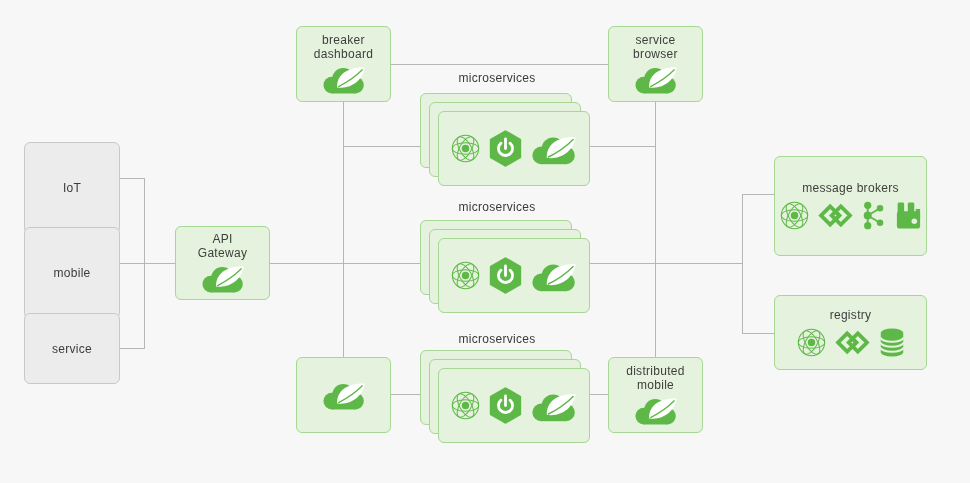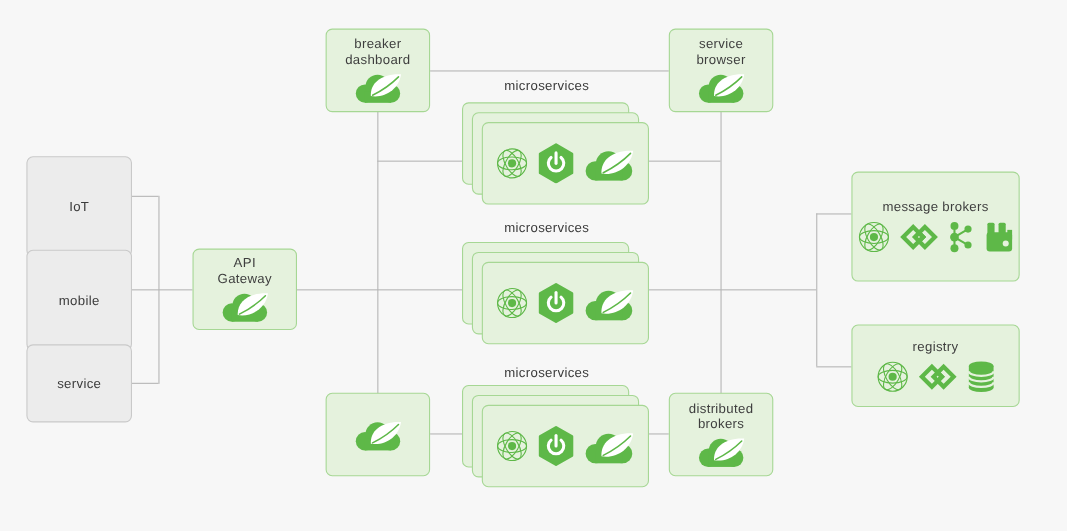--- a/index.html
+++ b/index.html
@@ -178,21 +178,21 @@
         <use href="#sym-leaf"></use>
       </svg>
   </div>
 
   <div class="box green node" style="left:296px;top:357px">
     <svg class="leaf-node-icon">
         <use href="#sym-leaf"></use>
       </svg>
   </div>
   <div class="box green node" style="left:608px;top:357px">
-    <div class="node-label">distributed brokers</div>
+    <div class="node-label">distributed mobile</div>
     <svg class="leaf-node-icon">
         <use href="#sym-leaf"></use>
       </svg>
   </div>
 
   <div class="ms-label" style="left:412px;top:71px">microservices</div>
   <div class="stack" style="left:420px;top:93px">
     <div class="layer l1"></div>
     <div class="layer l2"></div>
     <div class="layer l3">

